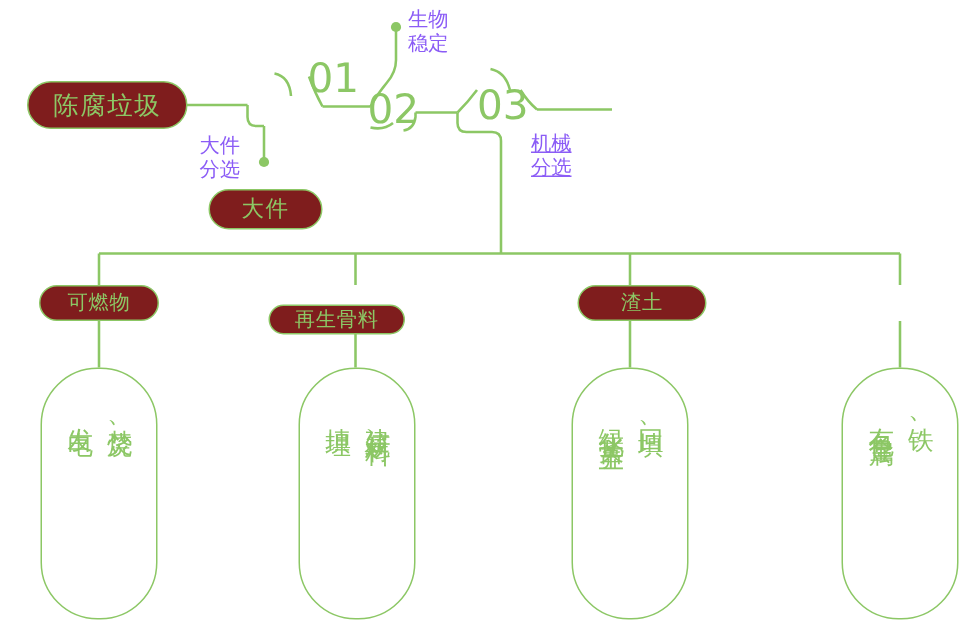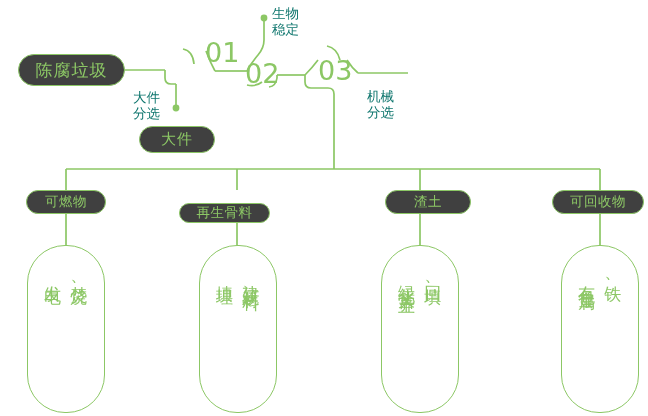--- a/index.html
+++ b/index.html
@@ -35,33 +35,33 @@
     letter-spacing: 0px;
     line-height: 1;
     white-space: nowrap;
   }
 
   
   .annot {
     position: absolute;
     font-family: "DejaVu Sans", "Liberation Sans", sans-serif;
     font-size: 13.5px;
-    color: #0f766e;
+    color: #8b5cf6;
     line-height: 1.18;
     white-space: nowrap;
   }
 
   
   .pill {
     position: absolute;
     box-sizing: border-box;
     border: 1.6px solid #8cc765;
     border-radius: 999px;
     color: #8cc765;
-    background: #404040;
+    background: #7f1d1d;
     display: flex;
     align-items: center;
     justify-content: center;
     font-family: Liberation Sans, sans-serif;
     letter-spacing: 1px;
     white-space: nowrap;
   }
   .pill-root {
     font-size: 17px;
   }
@@ -173,44 +173,41 @@
   <div class="annot" style="left:133px; top:90px; text-align:center;">
     <div>大件</div>
     <div>分选</div>
   </div>
 
   <div class="annot" style="left:272px; top:6px;">
     <div>生物</div>
     <div>稳定</div>
   </div>
 
-  <div class="annot" style="left:367px; top:89px;">
+  <div class="annot" style="left:354px; top:89px;text-decoration:underline;">
     <div>机械</div>
     <div>分选</div>
   </div>
 
   <div class="pill pill-branch" style="left:139px; top:126px; width:76px; height:27px;">
     <span>大件</span>
   </div>
 
   <div class="pill pill-cat" style="left:26px; top:190px; width:80px; height:24px;">
     <span>可燃物</span>
   </div>
 
   <div class="pill pill-cat" style="left:179px; top:190px; width:91px; height:20px;margin-top:13px;">
     <span>再生骨料</span>
   </div>
 
   <div class="pill pill-cat" style="left:385px; top:190px; width:86px; height:24px;">
     <span>渣土</span>
   </div>
 
-  <div class="pill pill-cat" style="left:552px; top:190px; width:92px; height:24px;">
-    <span>可回收物</span>
-  </div>
 
   <div class="vbox" style="left:27px; top:245px; width:78px; height:168px;">
     <div class="vbox-inner">
       <div class="vcol">焚烧、</div>
       <div class="vcol">发电</div>
     </div>
   </div>
 
   <div class="vbox" style="left:199px; top:245px; width:78px; height:168px;">
     <div class="vbox-inner">

